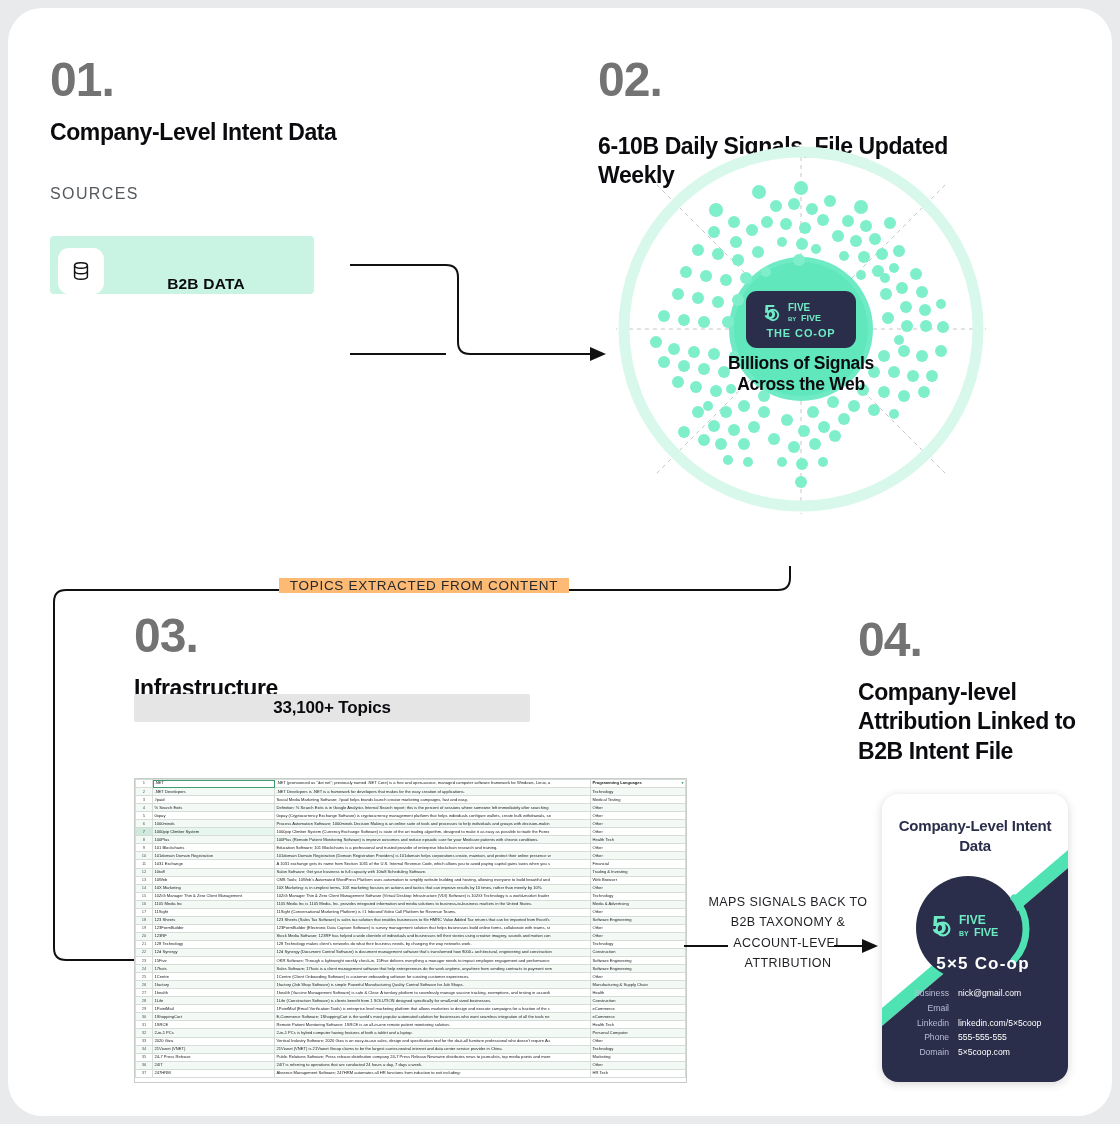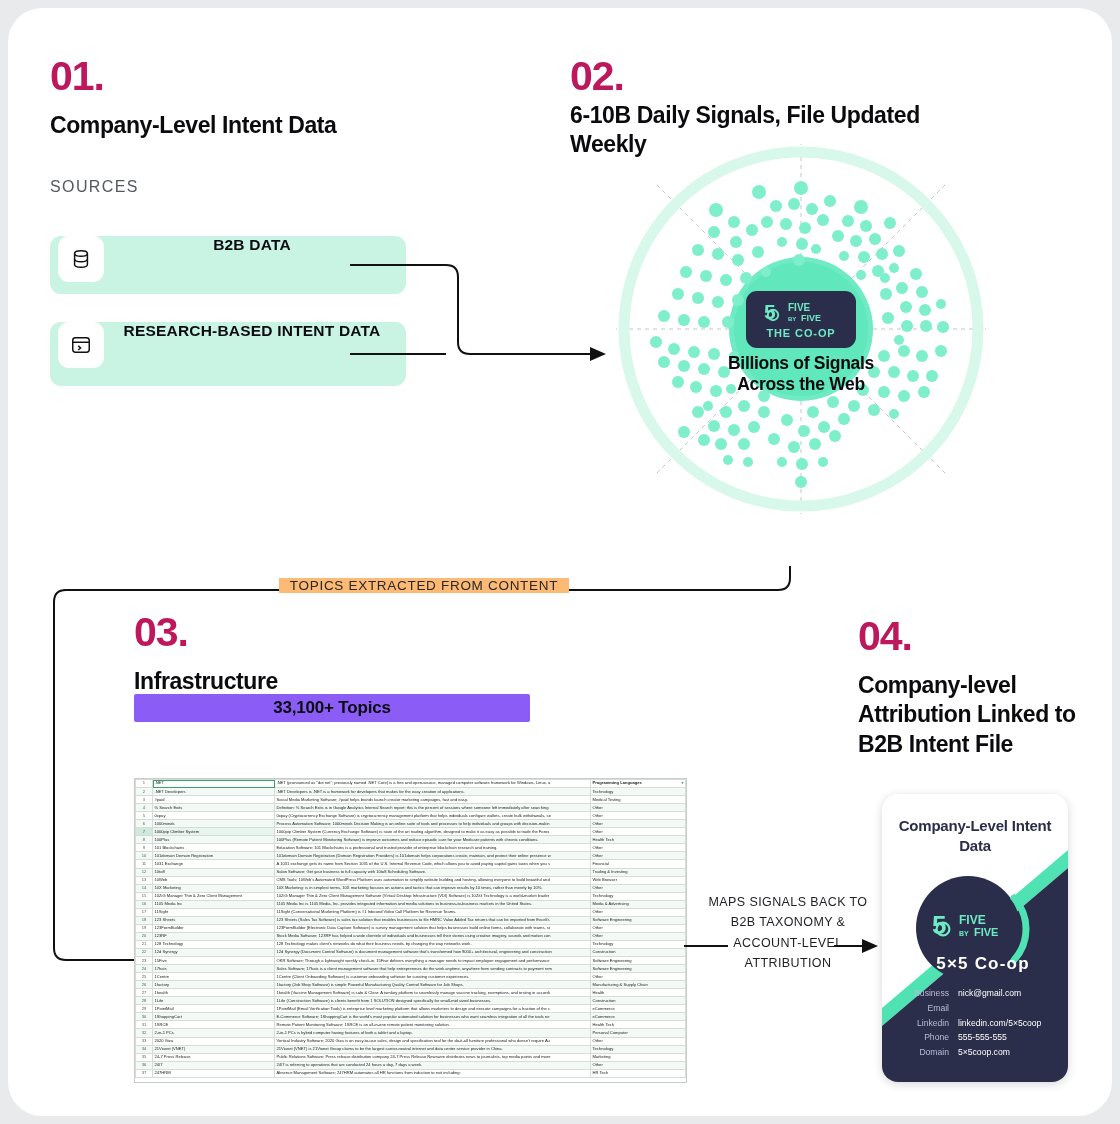--- a/index.html
+++ b/index.html
@@ -12,59 +12,59 @@
   #canvas{
     position:absolute; left:8px; top:8px;
     width:1104px; height:1108px;
     background:#ffffff;
     border-radius:34px;
     overflow:hidden;
   }
 
   
   .step-num{
-    font-size:41px; font-weight:700; letter-spacing:-1px; color:#be185d;
+    font-size:48px; font-weight:700; letter-spacing:-1px; color:#737373;
     line-height:1;
   }
   .step-title{
     font-size:23px; font-weight:700; color:#0b0b0f; line-height:1.28;
     letter-spacing:-0.4px;
   }
   .sources-label{
     font-size:16px; color:#55595e; letter-spacing:1.4px; font-weight:400;
   }
 
   
   #sec01{ position:absolute; left:42px; top:48px; width:360px; }
   #sec01 .step-title{ margin-top:14px; width:300px; }
   #sec01 .sources-label{ margin-top:38px; display:block; }
 
   .source-card{
-    position:absolute; left:42px; width:356px; height:58px;
-    background:#c9f4e4; border-radius:11px;
-    display:flex; align-items:flex-start;
+    position:absolute; left:42px; width:264px; height:58px;
+    background:#c9f4e4; border-radius:4px;
+    display:flex; align-items:flex-end;
   }
   #card-b2b{ top:228px; }
   #card-research{ top:314px; height:64px; }
   .source-icon{
     width:46px; height:46px; margin-left:8px; background:#fff;
     border-radius:11px; display:flex; align-items:center; justify-content:center;
     flex:0 0 auto;
   }
   .source-text{
     flex:1; text-align:center; font-size:15.5px; font-weight:700;
     color:#0b0b0f; letter-spacing:0.2px; line-height:1.2; padding-right:6px;
   }
 
   
   #conn-sources{ position:absolute; left:330px; top:240px; }
 
   
-  #sec02{ position:absolute; left:562px; top:48px; width:430px; }
-  #sec02 .step-title{ margin-top:4px; }
+  #sec02{ position:absolute; left:590px; top:48px; width:430px; }
+  #sec02 .step-title{ margin-top:28px; }
 
   #wheel{ position:absolute; left:608px; top:136px; width:370px; height:370px; }
 
   #hub-badge{
     position:absolute; left:738px; top:283px; width:110px; height:57px;
     background:#2b2e4a; border-radius:11px;
     display:flex; flex-direction:column; align-items:center; justify-content:center;
     gap:3px;
   }
   #hub-badge .coop-label{
@@ -82,21 +82,21 @@
     position:absolute; left:271px; top:570px; width:290px;
     text-align:center; font-size:13.5px; color:#26282c; letter-spacing:0.7px;
     background:#fdba74; padding:0 6px;
   }
 
   
   #sec03{ position:absolute; left:126px; top:604px; width:420px; }
   #sec03 .step-title{ margin-top:14px; }
   #topics-pill{
     position:absolute; left:126px; top:686px; width:396px; height:28px;
-    background:#8b5cf6; border-radius:2px;
+    background:#e5e5e5; border-radius:2px;
     display:flex; align-items:center; justify-content:center;
     font-size:17px; font-weight:700; color:#0b0b0f; letter-spacing:-0.2px;
   }
 
   
   #sheet{
     position:absolute; left:126px; top:770px; width:553px; height:305px;
     background:#fff; border:1px solid #c8cdc9;
     overflow:hidden; font-size:4.1px; line-height:1;
     font-family:"Liberation Sans", sans-serif;
@@ -168,30 +168,20 @@
     <div class="source-icon">
       <svg width="22" height="22" viewBox="0 0 24 24" fill="none" stroke="#111" stroke-width="1.6">
         <ellipse cx="12" cy="6" rx="7" ry="3"></ellipse>
         <path d="M5 6v6c0 1.66 3.13 3 7 3s7-1.34 7-3V6"></path>
         <path d="M5 12v6c0 1.66 3.13 3 7 3s7-1.34 7-3v-6"></path>
       </svg>
     </div>
     <div class="source-text">B2B DATA</div>
   </div>
 
-  <div class="source-card" id="card-research">
-    <div class="source-icon">
-      <svg width="22" height="22" viewBox="0 0 24 24" fill="none" stroke="#111" stroke-width="1.6">
-        <rect x="3" y="4" width="18" height="16" rx="3"></rect>
-        <path d="M3 9h18"></path>
-        <path d="M9 13l2.5 2.2L9 17.4"></path>
-      </svg>
-    </div>
-    <div class="source-text">RESEARCH-BASED INTENT DATA</div>
-  </div>
 
   <svg id="conn-sources" width="300" height="130">
     <path d="M12 17 H108 Q120 17 120 29 V94 Q120 106 132 106 H252" stroke="#111" stroke-width="2" fill="none"></path>
     <path d="M12 106 H108" stroke="#111" stroke-width="2" fill="none"></path>
     <path d="M252 106 h-6" stroke="#111" stroke-width="2" fill="none"></path>
     <polygon points="268,106 252,99 252,113" fill="#111"></polygon>
   </svg>
 
   <div id="sec02">
     <div class="step-num">02.</div>

